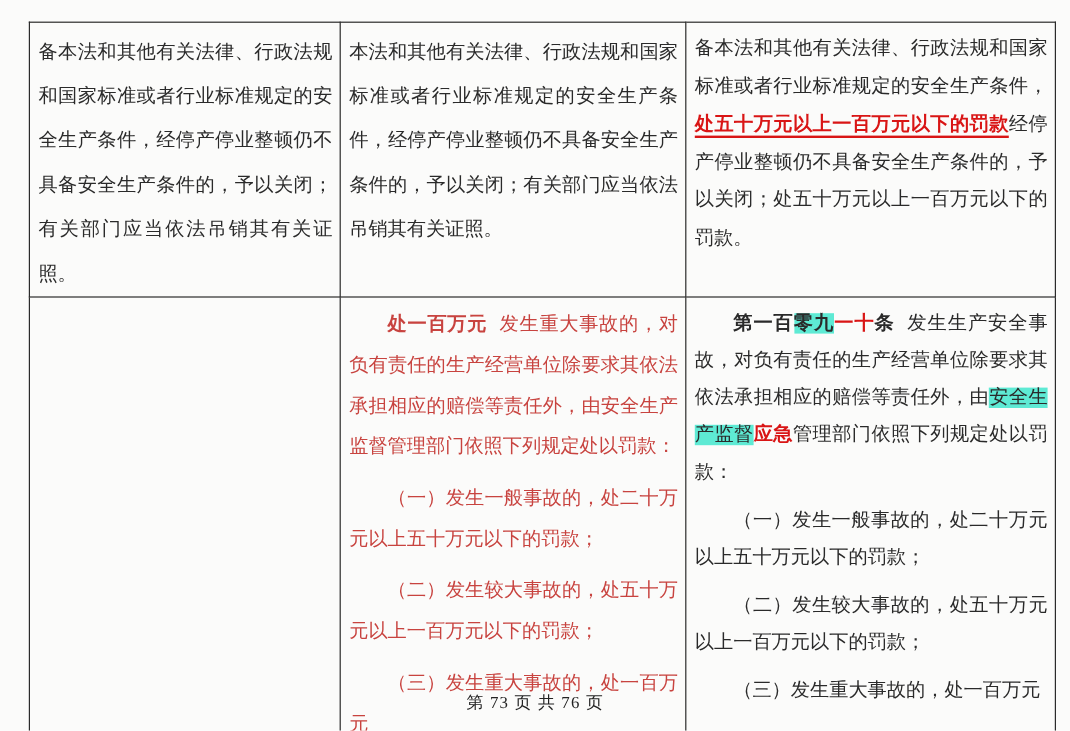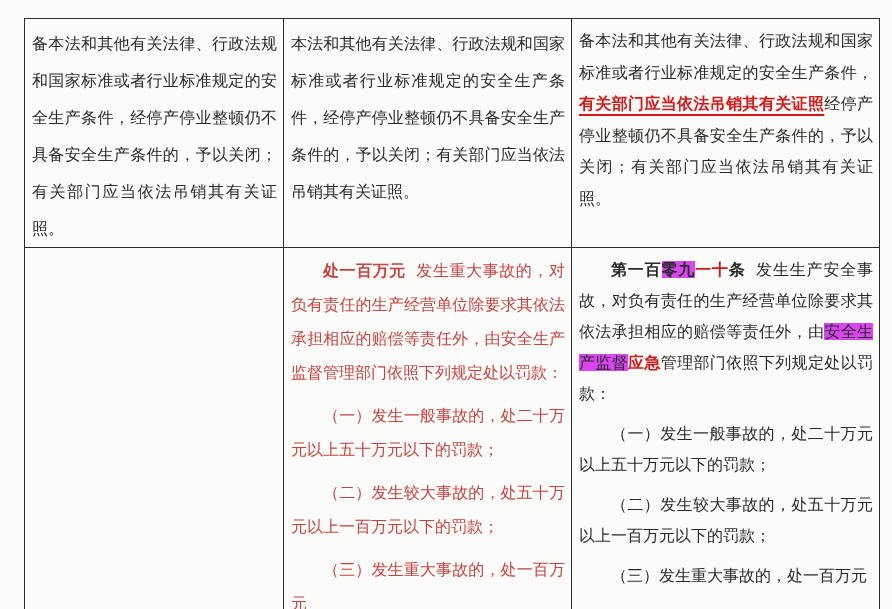--- a/index.html
+++ b/index.html
@@ -36,21 +36,21 @@
   tr.row2 td { height: 344px; }
   tr.row1 .col1, tr.row1 .col2 { line-height: 37px; }
   tr.row1 .col3 { line-height: 31.5px; }
   tr.row2 .col2 { line-height: 34px; color: #c8433f; }
   tr.row2 .col3 { line-height: 31px; }
   p { margin: 0; text-indent: 2em; }
   p.cont { text-indent: 0; }
   p.item { margin-top: 9px; }
   .bold { font-weight: bold; }
   .gap { margin-right: .65em; }
-  .hl { background: #d946ef; }
+  .hl { background: #5eead4; }
   .ins { color: #d91515; font-weight: bold; }
   .ins-u {
     text-decoration: underline;
     text-decoration-color: #d91515;
     text-decoration-thickness: 1.5px;
     text-underline-offset: 5px;
   }
   .footer {
     position: absolute;
     left: 0; right: 0;
@@ -70,35 +70,36 @@
   <table class="cmp">
     <tbody>
         <tr class="row1">
       <td class="col1">
         <p class="cont">备本法和其他有关法律、行政法规和国家标准或者行业标准规定的安全生产条件，经停产停业整顿仍不具备安全生产条件的，予以关闭；有关部门应当依法吊销其有关证照。</p>
       </td>
       <td class="col2">
         <p class="cont">本法和其他有关法律、行政法规和国家标准或者行业标准规定的安全生产条件，经停产停业整顿仍不具备安全生产条件的，予以关闭；有关部门应当依法吊销其有关证照。</p>
       </td>
       <td class="col3">
-        <p class="cont"><span>备本法和其他有关法律、行政法规和国家标准或者行业标准规定的安全生产条件，</span><span class="ins ins-u">有关部门应当依法吊销其有关证照</span><span>经停产停业整顿仍不具备安全生产条件的，予以关闭；有关部门应当依法吊销其有关证照。</span></p>
+        <p class="cont"><span>备本法和其他有关法律、行政法规和国家标准或者行业标准规定的安全生产条件，</span><span class="ins ins-u">处五十万元以上一百万元以下的罚款</span><span>经停产停业整顿仍不具备安全生产条件的，予以关闭；处五十万元以上一百万元以下的罚款。</span></p>
       </td>
     </tr>
     <tr class="row2">
       <td class="col1"></td>
       <td class="col2">
         <p><span class="bold gap">处一百万元</span><span>发生重大事故的，对负有责任的生产经营单位除要求其依法承担相应的赔偿等责任外，由安全生产监督管理部门依照下列规定处以罚款：</span></p>
         <p class="item">（一）发生一般事故的，处二十万元以上五十万元以下的罚款；</p>
         <p class="item">（二）发生较大事故的，处五十万元以上一百万元以下的罚款；</p>
         <p class="item">（三）发生重大事故的，处一百万元</p>
       </td>
       <td class="col3">
         <p><span class="bold">第一百</span><span class="bold hl">零九</span><span class="ins">一十</span><span class="bold gap">条</span><span>发生生产安全事故，对负有责任的生产经营单位除要求其依法承担相应的赔偿等责任外，由</span><span class="hl">安全生产监督</span><span class="ins">应急</span><span>管理部门依照下列规定处以罚款：</span></p>
         <p class="item">（一）发生一般事故的，处二十万元以上五十万元以下的罚款；</p>
         <p class="item">（二）发生较大事故的，处五十万元以上一百万元以下的罚款；</p>
         <p class="item">（三）发生重大事故的，处一百万元</p>
       </td>
     </tr>
   </tbody>
     </table>
 
+  <div class="footer">第 73 页 共 76 页</div>
 
 </div>
 
 </body></html>

